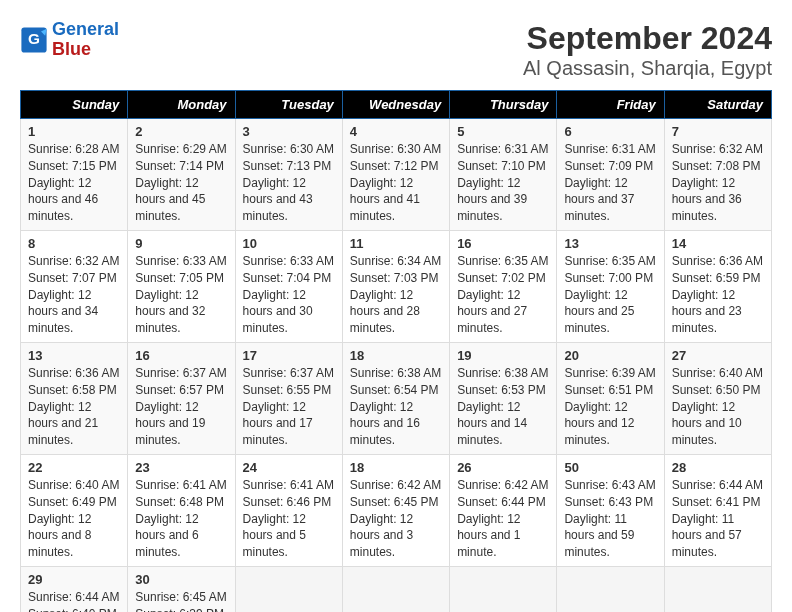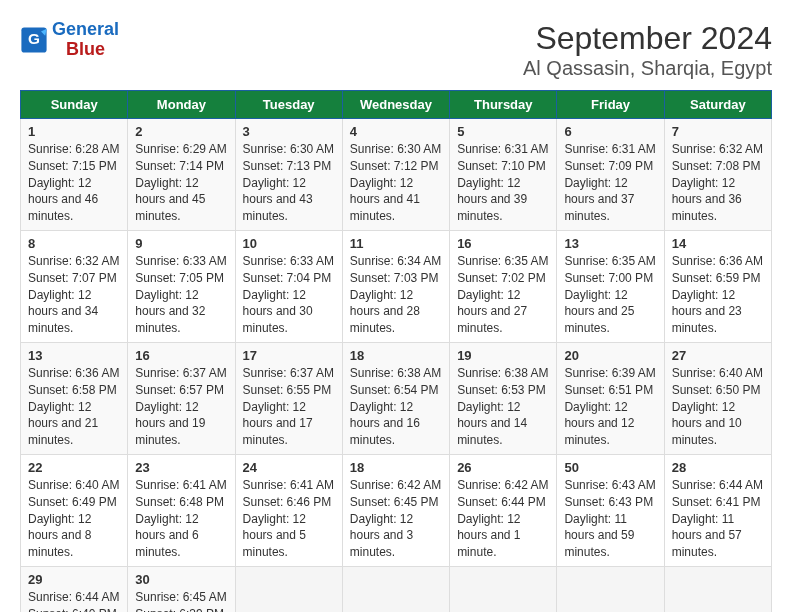--- a/index.html
+++ b/index.html
@@ -19,54 +19,54 @@
     .logo {
       display: flex;
       align-items: center;
       gap: 4px;
     }
     .logo-text {
       font-size: 18px;
       font-weight: bold;
       color: #333;
       line-height: 1.1;
-      text-align: center;
     }
     .logo-text span {
       color: #1a6bbf;
     }
     .logo-icon {
       width: 28px;
       height: 28px;
     }
     .title-block {
       text-align: right;
     }
     .month-title {
       font-size: 32px;
-      font-weight: normal;
+      font-weight: bold;
       color: #333;
       margin-left: 28px;
     }
     .location-title {
       font-size: 20px;
       color: #555;
     }
     .calendar {
       width: 100%;
       border-collapse: collapse;
       border: 1px solid #ccc;
     }
     .calendar th {
-      background-color: #15803d;
+      background-color: #000000;
       color: #fff;
-      text-align: center;
+      text-align: right;
       padding: 6px 8px;
       font-size: 13px;
       border: 1px solid #1a5fa0;
+      font-style: italic;
     }
     .calendar td {
       vertical-align: top;
       padding: 5px 7px;
       border: 1px solid #ddd;
       font-size: 10.5px;
       color: #333;
       width: 14.28%;
       min-height: 80px;
       background: #fff;

